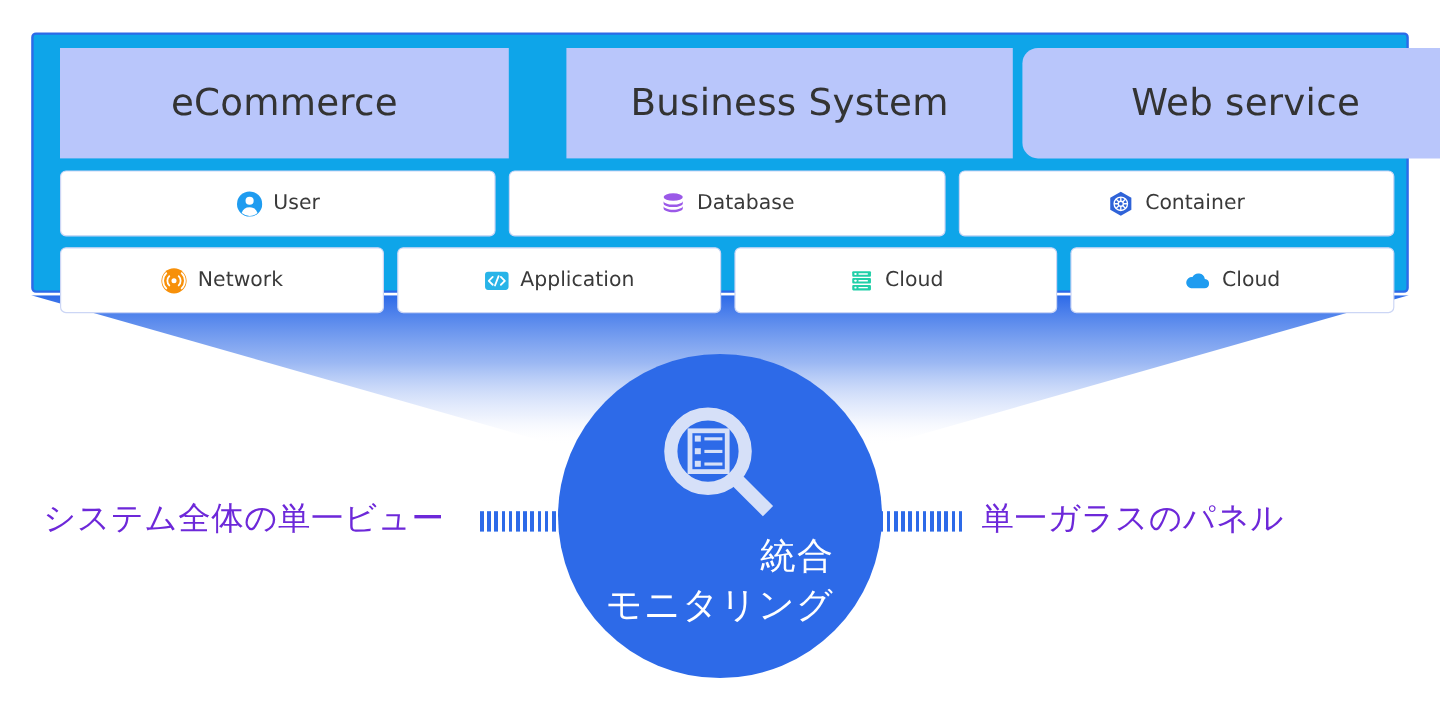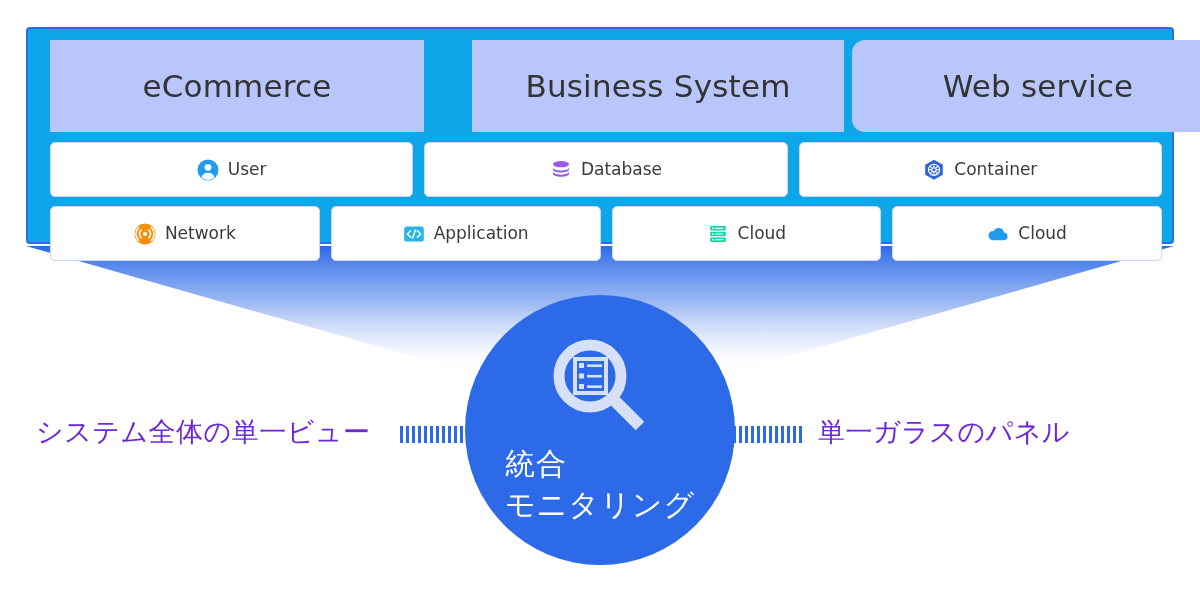--- a/index.html
+++ b/index.html
@@ -110,21 +110,21 @@
     align-items: center;
   }
   .mag-icon {
     margin-top: 41px;
     width: 108px;
     height: 100px;
   }
   .mag-icon svg { display: block; }
   .circle-text {
     margin-top: 8px;
-    text-align: left;
+    text-align: right;
     color: #ffffff;
     font-size: 30px;
     line-height: 1.36;
     letter-spacing: 1px;
   }
 
   
   .caption {
     position: absolute;
     top: 414px;

